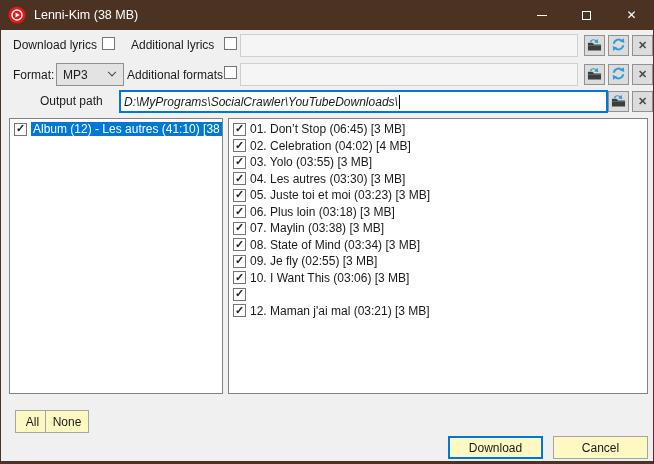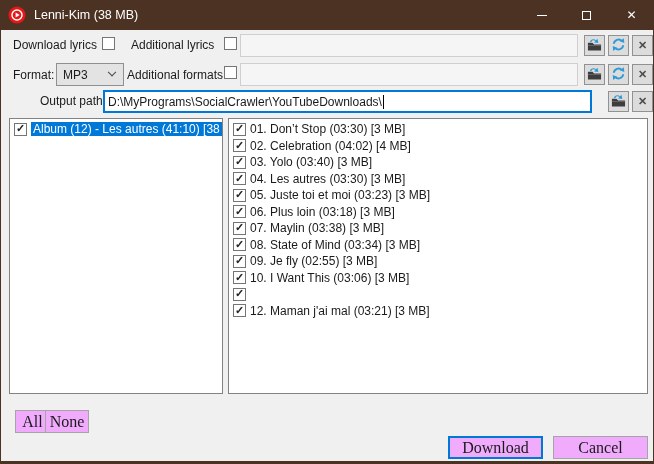--- a/index.html
+++ b/index.html
@@ -63,23 +63,23 @@
     display:flex; align-items:center; justify-content:center; padding:0;
   }
   .x-glyph { color:#4d4d4d; font-size:11px; font-weight:bold; line-height:11px; }
   
   .listbox { background:#ffffff; border:1px solid #828282; overflow:hidden; padding-top:2px; }
   .list-row { display:flex; align-items:center; padding-left:4px; height:16.5px; }
   .list-row .row-label { margin-left:4px; white-space:nowrap; }
   .row-label.selected { background:#0078D7; color:#ffffff; padding:0 2px; }
   
   .push-btn {
-    background:#f0abfc; border:1px solid #A5A5A5;
+    background:#fef9c3; border:1px solid #A5A5A5;
     display:flex; align-items:center; justify-content:center;
-    font-family:Liberation Serif, serif; font-size:16px; color:#1a1a1a;
+    font-family:Liberation Sans, sans-serif; font-size:12px; color:#1a1a1a;
   }
   .push-btn.default { border:2px solid #0078D7; }
 </style>
 </head>
 <body>
 
 <div class="window">
 
   <div class="titlebar">
     <span class="app-icon">
@@ -156,21 +156,21 @@
           <path d="M13 8.8 A5 5 0 0 1 4.4 11.6" stroke="#2E9BD6" stroke-width="2.1" fill="none"></path>
           <polygon points="2.4,14.8 1.8,9.6 6.6,11.4" fill="#2E9BD6"></polygon>
         </svg>
       </span>
     </button>
     <button class="abs icon-btn" style="left:631px; top:34px;">
       <span class="x-glyph">✕</span>
     </button>
 
     <div class="abs lbl r" style="left:39px; top:64px; width:60px;">Output path</div>
-    <div class="abs path-field" style="left:102px; top:60px; width:489px; height:23px;">
+    <div class="abs path-field" style="left:118px; top:60px; width:489px; height:23px;font-style:italic;">
       <span>D:\MyPrograms\SocialCrawler\YouTubeDownloads\</span>
       <span class="caret"></span>
     </div>
     <button class="abs icon-btn" style="left:607px; top:61px;">
       <span>
         <svg viewBox="0 0 16 16" width="15" height="15">
           <path d="M3.2 5.2 C3.5 2.2 7.6 1.4 9.6 3.4 L11.2 1.8 L12.1 6.4 L7.5 5.8 L9 4.3 C7.5 2.9 5 3.5 4.8 5.4 Z" fill="#2E9BD6"></path>
           <polygon points="1,6 5.8,6 7.6,8 15,8 15,14.3 1,14.3" fill="#3d3d3d"></polygon>
           <rect x="1" y="8.6" width="14" height="0.9" fill="#6b6b6b"></rect>
         </svg>
@@ -182,29 +182,29 @@
 
     <div class="abs listbox" style="left:8px; top:88px; width:214px; height:276px;">
         <div class="list-row">
           <span class="checkbox checked"></span>
           <span class="row-label selected">Album (12) - Les autres (41:10) [38 MB]</span>
         </div>
       </div>
     <div class="abs listbox" style="left:227px; top:88px; width:420px; height:276px;">
         <div class="list-row">
           <span class="checkbox checked"></span>
-          <span class="row-label">01. Don’t Stop (03:30) [3 MB]</span>
+          <span class="row-label">01. Don’t Stop (06:45) [3 MB]</span>
         </div>
         <div class="list-row">
           <span class="checkbox checked"></span>
           <span class="row-label">02. Celebration (04:02) [4 MB]</span>
         </div>
         <div class="list-row">
           <span class="checkbox checked"></span>
-          <span class="row-label">03. Yolo (03:40) [3 MB]</span>
+          <span class="row-label">03. Yolo (03:55) [3 MB]</span>
         </div>
         <div class="list-row">
           <span class="checkbox checked"></span>
           <span class="row-label">04. Les autres (03:30) [3 MB]</span>
         </div>
         <div class="list-row">
           <span class="checkbox checked"></span>
           <span class="row-label">05. Juste toi et moi (03:23) [3 MB]</span>
         </div>
         <div class="list-row">

